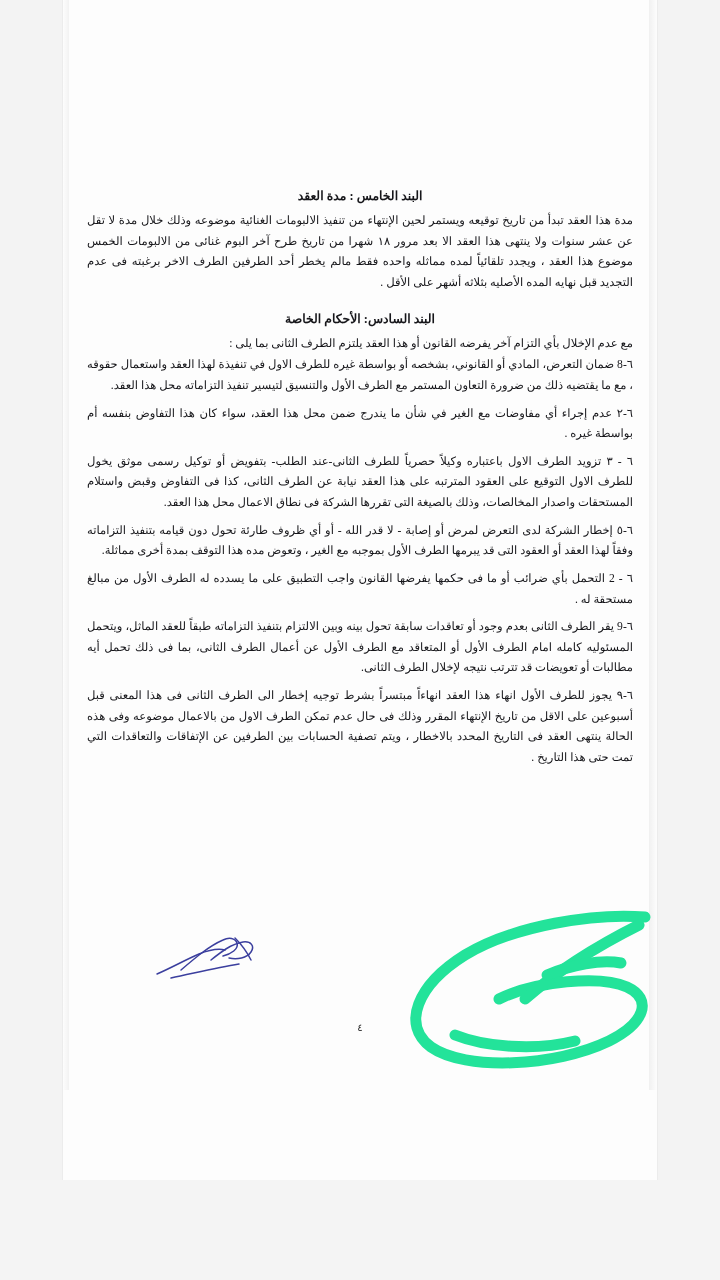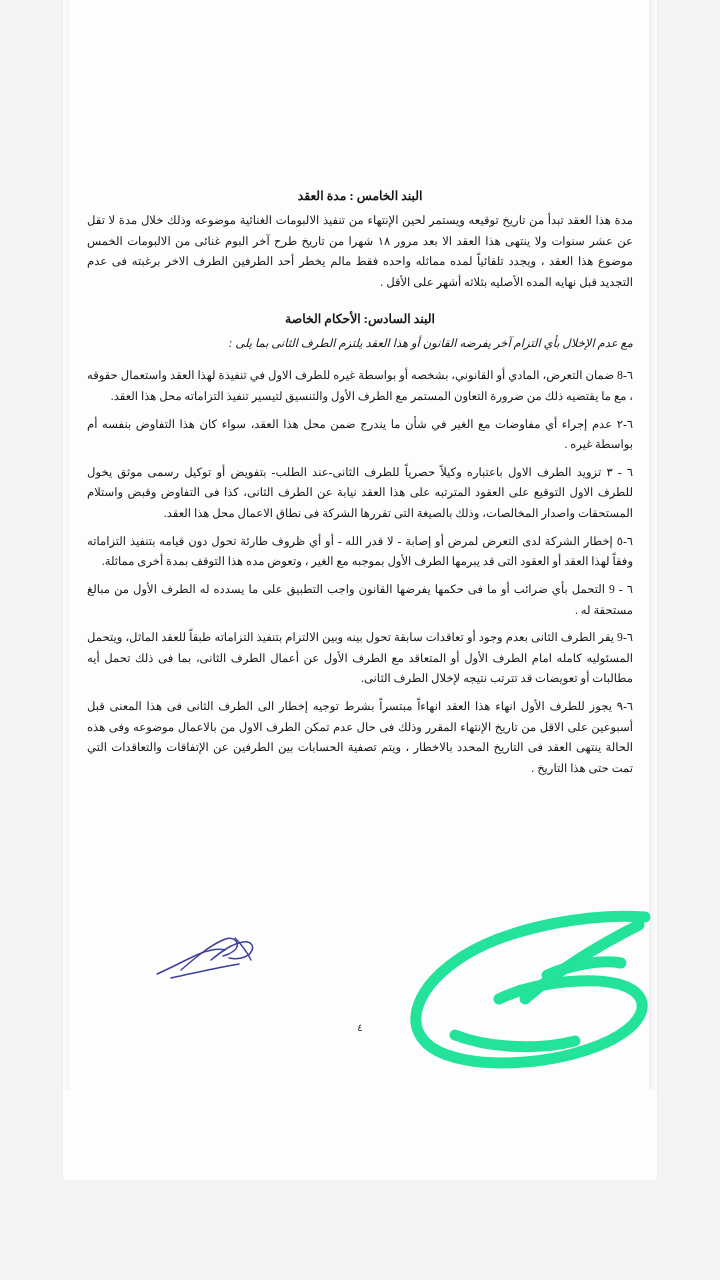--- a/index.html
+++ b/index.html
@@ -56,21 +56,21 @@
     letter-spacing: 0px;
   }
   .heading.second {
     margin-top: 14px;
   }
   p.para {
     margin: 0 0 7px 0;
     text-align: justify;
     text-justify: inter-word;
   }
-  p.para.tight { margin-bottom: 12px; font-style: italic; }
+  p.para.tight { margin-bottom: 1px; }
   .page-number {
     position: absolute;
     left: 0; right: 0;
     top: 1022px;
     text-align: center;
     font-size: 10px;
     color: #333;
   }
   
   .signature {
@@ -111,21 +111,21 @@
       <h2 class="heading">البند الخامس : مدة العقد</h2>
       <p class="para">مدة هذا العقد تبدأ من تاريخ توقيعه ويستمر لحين الإنتهاء من تنفيذ الالبومات الغنائية موضوعه وذلك خلال مدة لا تقل عن عشر سنوات ولا ينتهى هذا العقد الا بعد مرور ١٨ شهرا من تاريخ طرح آخر البوم غنائى من الالبومات الخمس موضوع هذا العقد ، ويجدد تلقائياً لمده مماثله واحده فقط مالم يخطر أحد الطرفين الطرف الاخر برغبته فى عدم التجديد قبل نهايه المده الأصليه بثلاثه أشهر على الأقل .</p>
 
       <h2 class="heading second">البند السادس: الأحكام الخاصة</h2>
 
       <p class="para tight">مع عدم الإخلال بأي التزام آخر يفرضه القانون أو هذا العقد يلتزم الطرف الثانى بما يلى :</p>
       <p class="para">٦-8 ضمان التعرض، المادي أو القانوني، بشخصه أو بواسطة غيره للطرف الاول في تنفيذة لهذا العقد واستعمال حقوقه ، مع ما يقتضيه ذلك من ضرورة التعاون المستمر مع الطرف الأول والتنسيق لتيسير تنفيذ التزاماته محل هذا العقد.</p>
       <p class="para">٦-٢ عدم إجراء أي مفاوضات مع الغير في شأن ما يندرج ضمن محل هذا العقد، سواء كان هذا التفاوض بنفسه أم بواسطة غيره .</p>
       <p class="para">٦ - ٣ تزويد الطرف الاول باعتباره وكيلاً حصرياً للطرف الثانى-عند الطلب- بتفويض أو توكيل رسمى موثق يخول للطرف الاول التوقيع على العقود المترتبه على هذا العقد نيابة عن الطرف الثانى، كذا فى التفاوض وقبض واستلام المستحقات واصدار المخالصات، وذلك بالصيغة التى تقررها الشركة فى نطاق الاعمال محل هذا العقد.</p>
       <p class="para">٦-٥ إخطار الشركة لدى التعرض لمرض أو إصابة - لا قدر الله - أو أي ظروف طارئة تحول دون قيامه بتنفيذ التزاماته وفقاً لهذا العقد أو العقود التى قد يبرمها الطرف الأول بموجبه مع الغير ، وتعوض مده هذا التوقف بمدة أخرى مماثلة.</p>
-      <p class="para">٦ - 9 التحمل بأي ضرائب أو ما فى حكمها يفرضها القانون واجب التطبيق على ما يسدده له الطرف الأول من مبالغ مستحقة له .</p>
+      <p class="para">٦ - 2 التحمل بأي ضرائب أو ما فى حكمها يفرضها القانون واجب التطبيق على ما يسدده له الطرف الأول من مبالغ مستحقة له .</p>
       <p class="para">٦-9 يقر الطرف الثانى بعدم وجود أو تعاقدات سابقة تحول بينه وبين الالتزام بتنفيذ التزاماته طبقاً للعقد الماثل، ويتحمل المسئوليه كامله امام الطرف الأول أو المتعاقد مع الطرف الأول عن أعمال الطرف الثانى، بما فى ذلك تحمل أيه مطالبات أو تعويضات قد تترتب نتيجه لإخلال الطرف الثانى.</p>
       <p class="para">٦-٩ يجوز للطرف الأول انهاء هذا العقد انهاءاً مبتسراً بشرط توجيه إخطار الى الطرف الثانى فى هذا المعنى قبل أسبوعين على الاقل من تاريخ الإنتهاء المقرر وذلك فى حال عدم تمكن الطرف الاول من بالاعمال موضوعه وفى هذه الحالة ينتهى العقد فى التاريخ المحدد بالاخطار ، ويتم تصفية الحسابات بين الطرفين عن الإتفاقات والتعاقدات التي تمت حتى هذا التاريخ .</p>
     </div>
 
     <svg class="signature" viewBox="0 0 130 60">
       <g fill="none" stroke="#3b3f9e" stroke-width="1.5" stroke-linecap="round">
         <path d="M6,44 C20,38 34,30 48,24 C58,20 66,18 74,20"></path>
         <path d="M30,40 C44,28 58,16 72,10 C78,7 84,8 86,13 C88,19 80,24 72,26"></path>
         <path d="M60,30 C70,22 80,14 92,12 C100,11 104,16 100,22 C96,28 86,30 78,28"></path>
         <path d="M84,8 C90,14 96,22 100,30"></path>

